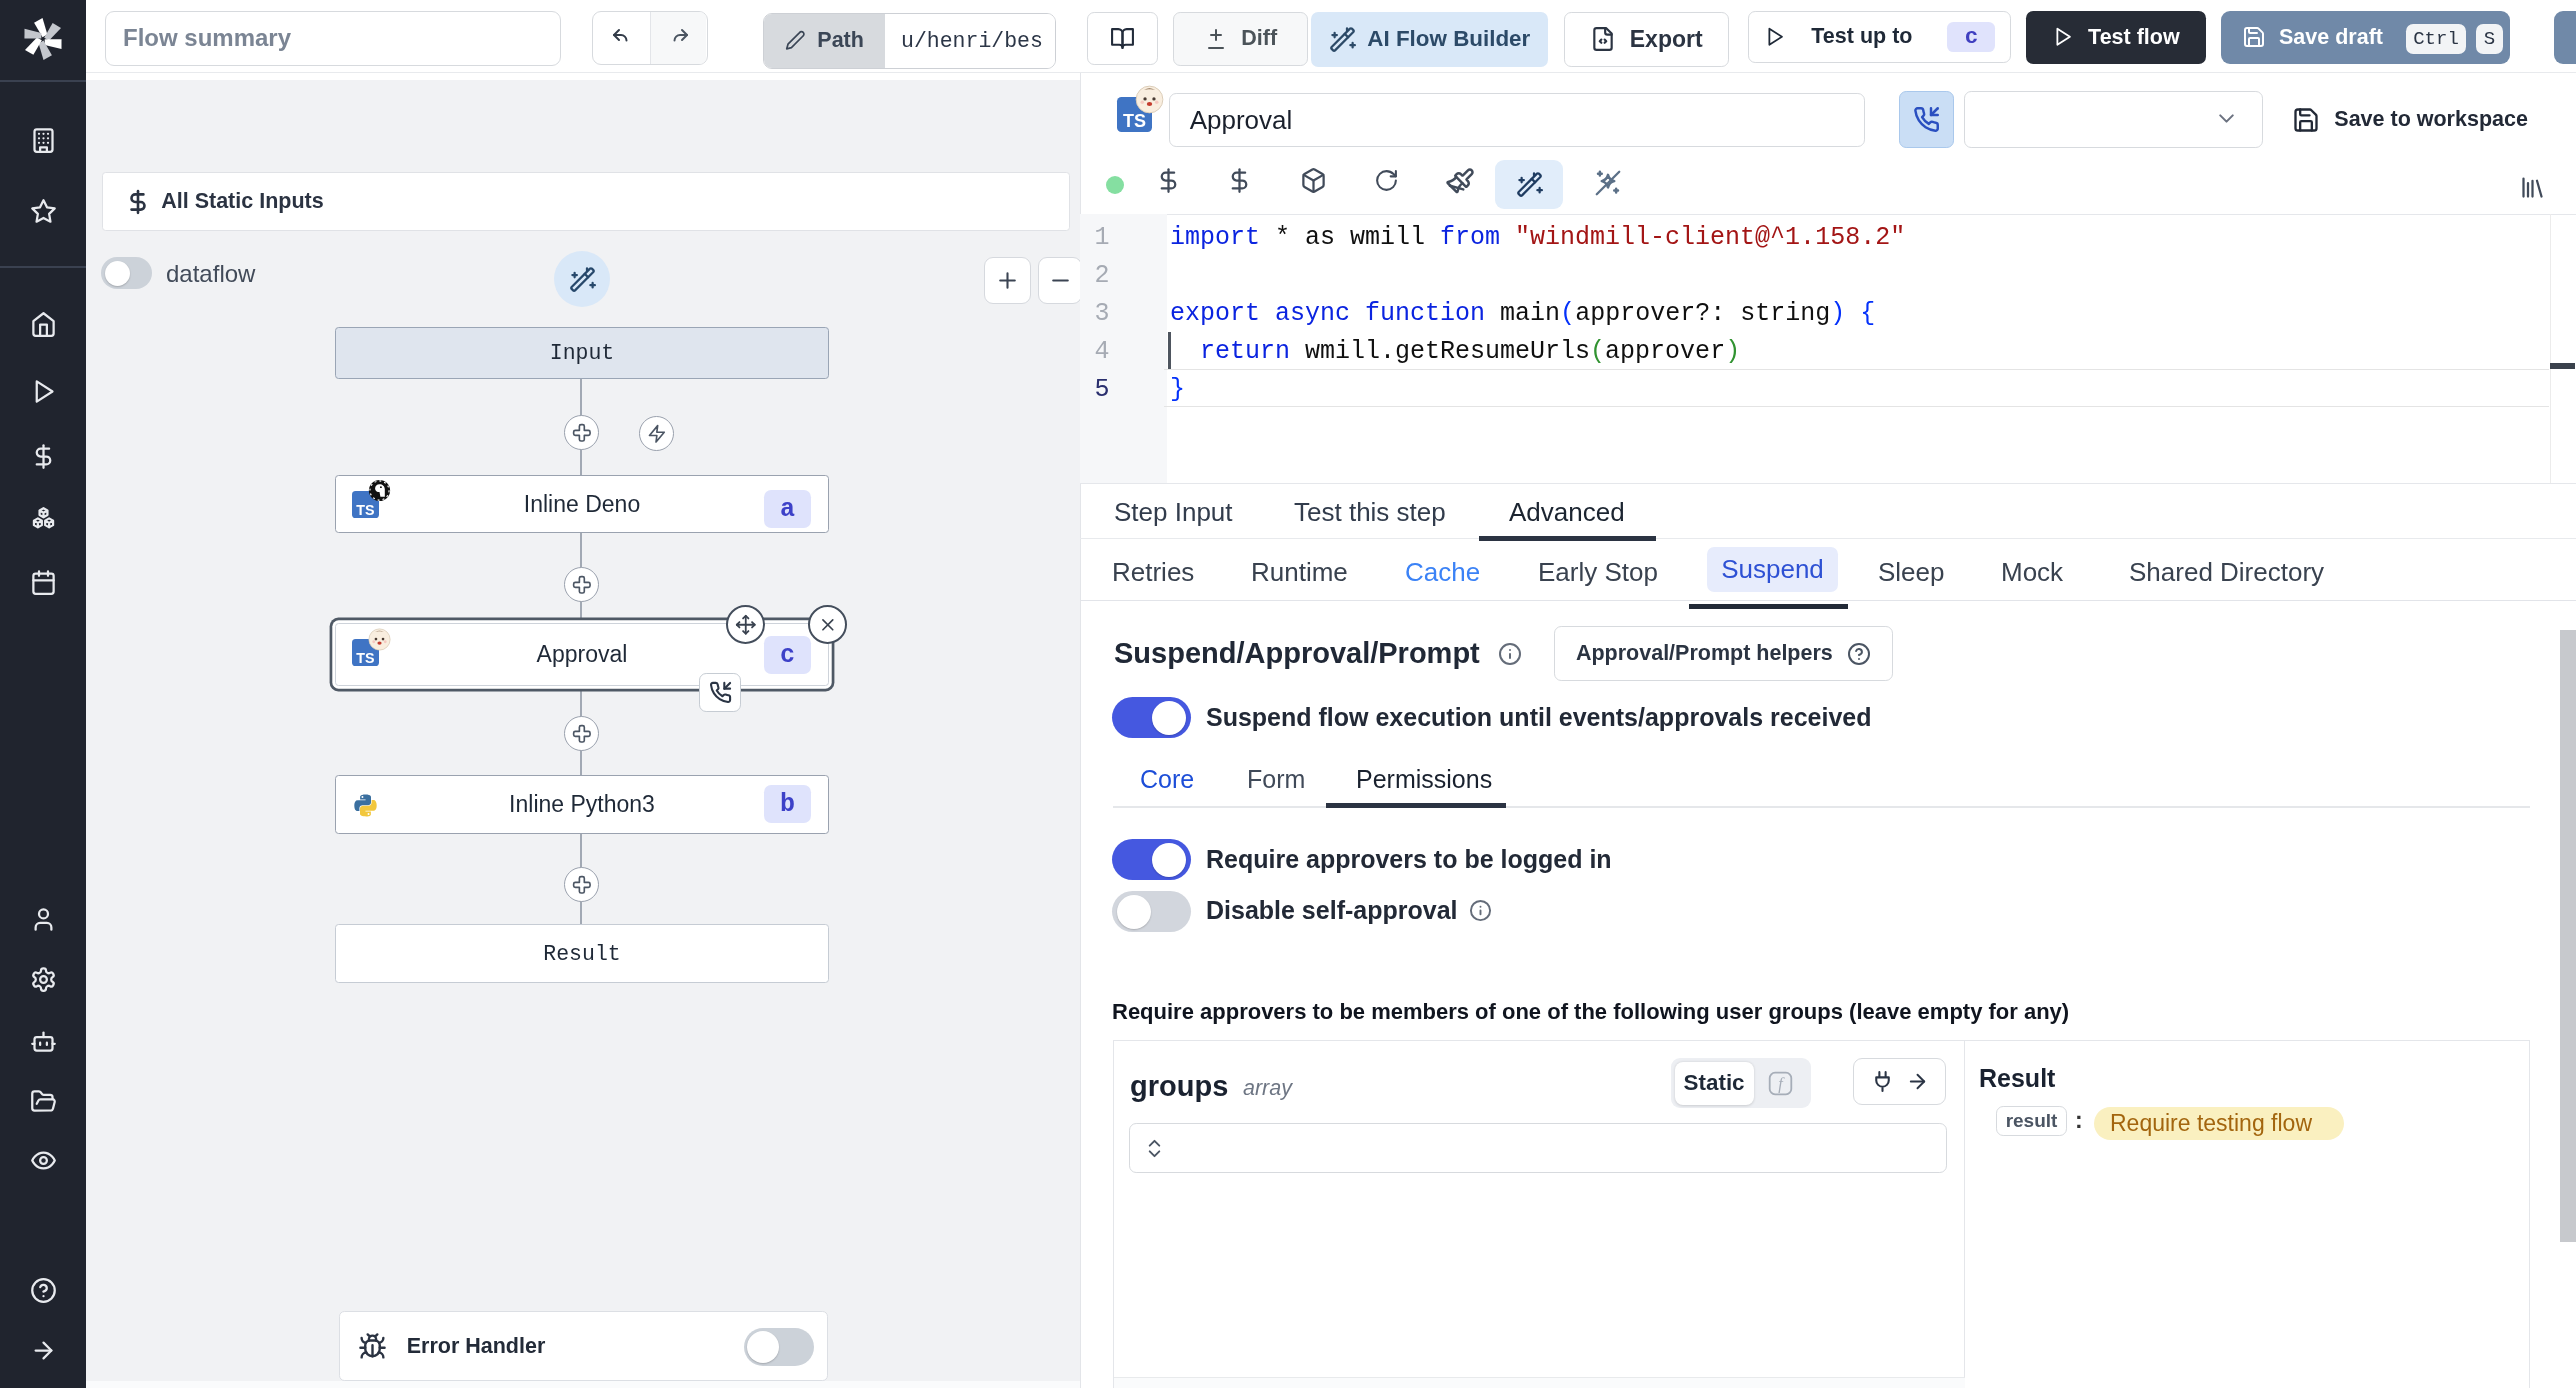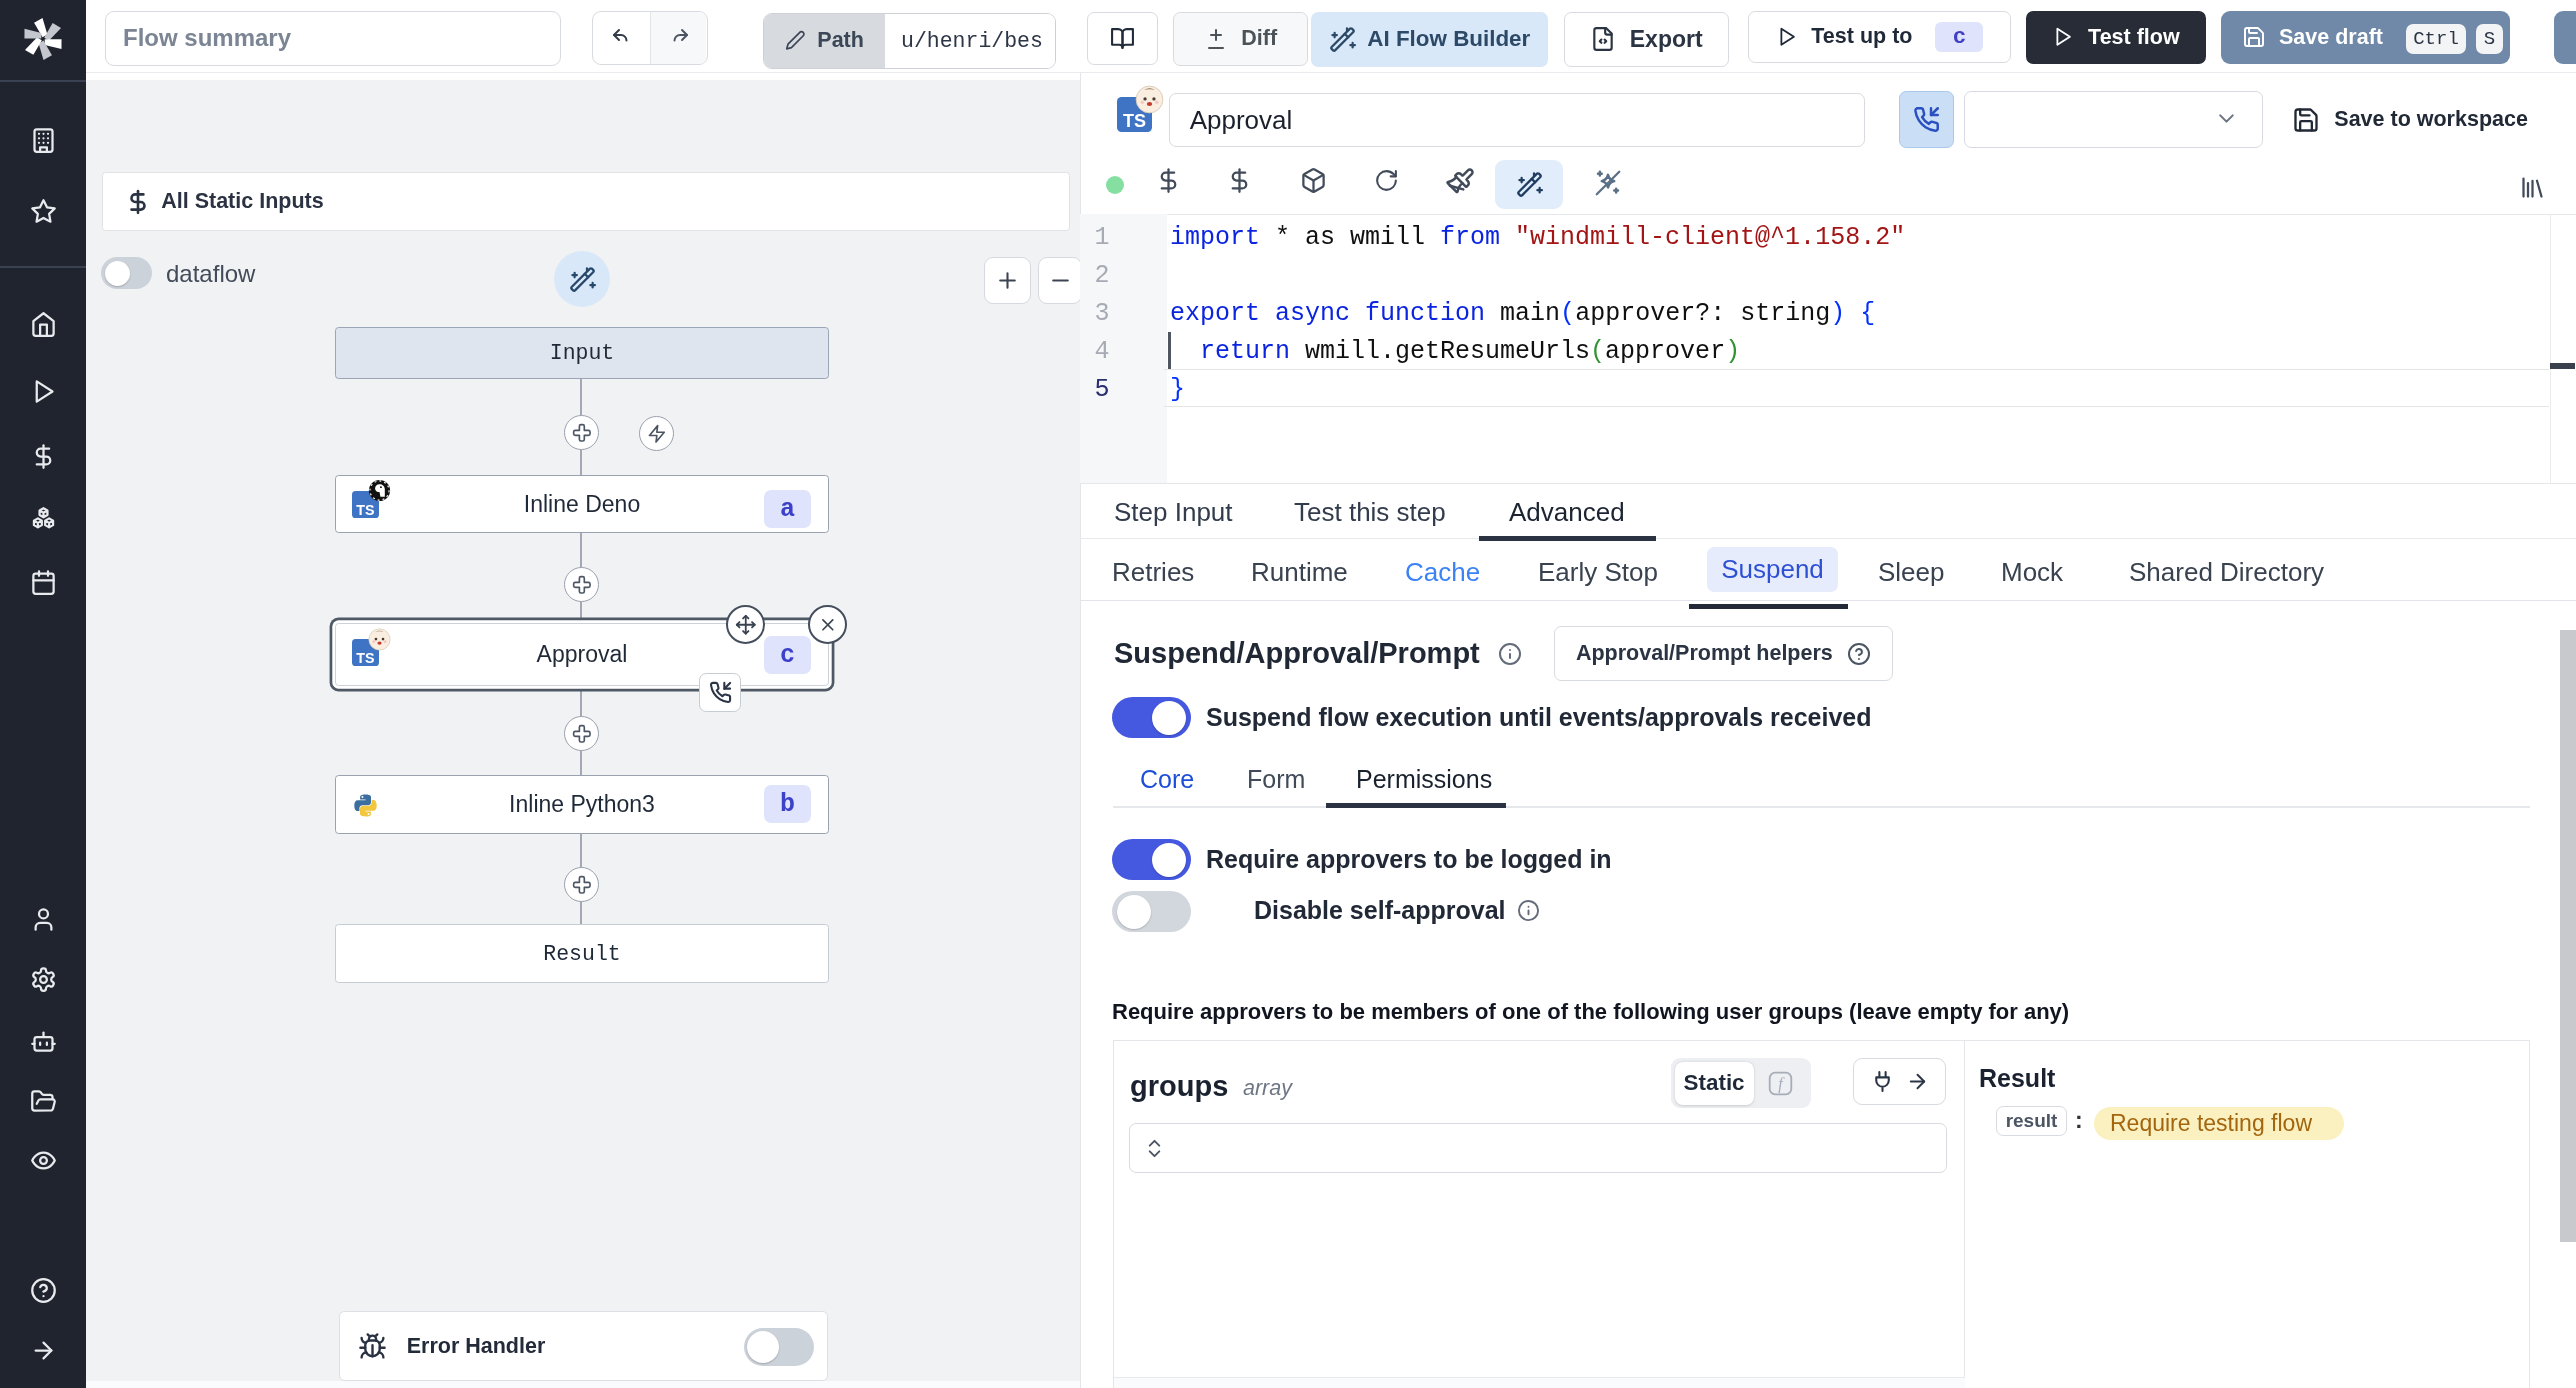--- a/index.html
+++ b/index.html
@@ -138,21 +138,21 @@
   <div class="btn" style="left:1311px;top:11.6px;width:237px;height:55px;border:none;background:#d9e8f8;color:#2c4a68;font-size:22.4px;gap:11.6px;"><svg class="ic" width="27" height="27" viewBox="0 0 24 24">
         <path d="m21.64 3.64-1.28-1.28a1.21 1.21 0 0 0-1.72 0L2.36 18.64a1.21 1.21 0 0 0 0 1.72l1.28 1.28a1.2 1.2 0 0 0 1.72 0L21.64 5.36a1.2 1.2 0 0 0 0-1.72Z"></path>
         <path d="m14 7 3 3"></path>
         <path d="M5 6v4M7 8H3M16 2v2M21 15v4M23 17h-4"></path>
       </svg>AI Flow Builder</div>
   <div class="btn" style="left:1564px;top:11.6px;width:165px;height:55px;font-size:23px;gap:13.4px;color:#2b3442;"><svg class="ic" width="26" height="26" viewBox="0 0 24 24">
         <path d="M15 2H6a2 2 0 0 0-2 2v16a2 2 0 0 0 2 2h12a2 2 0 0 0 2-2V7Z"></path>
         <path d="M14 2v4a2 2 0 0 0 2 2h4"></path>
         <path d="M10.5 12.5 9 14l1.5 1.5M13.5 12.5 15 14l-1.5 1.5"></path>
       </svg>Export</div>
-  <div class="btn" style="left:1748px;top:10.7px;width:263px;height:52px;gap:0;color:#1f2937;font-size:21.5px;">
+  <div class="btn" style="left:1748px;top:10.7px;width:263px;height:52px;gap:12px;color:#1f2937;font-size:21.5px;">
     <svg class="ic" width="21.5" height="21.5" viewBox="0 0 24 24" style="margin-right:14.3px;">
         <path d="m6 3 14 9-14 9V3z"></path>
       </svg>
     <span>Test up to</span>
     <span class="mono" style="margin-left:23px;width:48px;height:30px;background:#e0e3fc;border-radius:6.3px;color:#4040c0;font-weight:700;font-size:22.4px;display:flex;align-items:center;justify-content:center;">c</span>
   </div>
   <div class="btn" style="left:2026px;top:10.7px;width:180px;height:53px;border:none;background:#272c36;color:#fff;gap:14.3px;font-size:21.5px;"><svg class="ic" width="21.5" height="21.5" viewBox="0 0 24 24">
         <path d="m6 3 14 9-14 9V3z"></path>
       </svg>Test flow</div>
   <div class="abs" style="left:2221px;top:10.7px;width:289px;height:53px;background:#7089a8;border-radius:9px;color:#fff;">
@@ -429,21 +429,21 @@
   <div class="abs" style="left:1326px;top:803px;width:180px;height:4.5px;background:#2b3342;"></div>
 
   <div class="tgl" style="left:1112px;top:839px;width:79px;height:41px;background:#4558e0;">
     <div class="knob" style="left:40px;width:34px;height:34px;"></div>
   </div>
   <div class="abs" style="left:1206px;top:845px;font-size:25px;font-weight:700;color:#222936;">Require approvers to be logged in</div>
 
   <div class="tgl" style="left:1112px;top:891px;width:79px;height:41px;background:#d2d6dd;">
     <div class="knob" style="left:4.5px;width:34px;height:34px;"></div>
   </div>
-  <div class="abs flex" style="left:1206px;top:896px;gap:12px;margin-left:48px;">
+  <div class="abs flex" style="left:1206px;top:896px;gap:12px;">
     <span style="font-size:25px;font-weight:700;color:#222936;">Disable self-approval</span>
     <svg class="ic" width="23" height="23" viewBox="0 0 24 24" style="color:#646c79;">
         <circle cx="12" cy="12" r="10"></circle>
         <path d="M12 16v-4M12 8h.01"></path>
       </svg>
   </div>
 
   <div class="abs" style="left:1112px;top:999px;font-size:22px;font-weight:700;color:#10151f;">Require approvers to be members of one of the following user groups (leave empty for any)</div>
 
   <div class="abs" style="left:1113px;top:1040px;width:1417px;height:348px;background:#fff;border:0.9px solid #e4e6ea;border-bottom:none;"></div>

